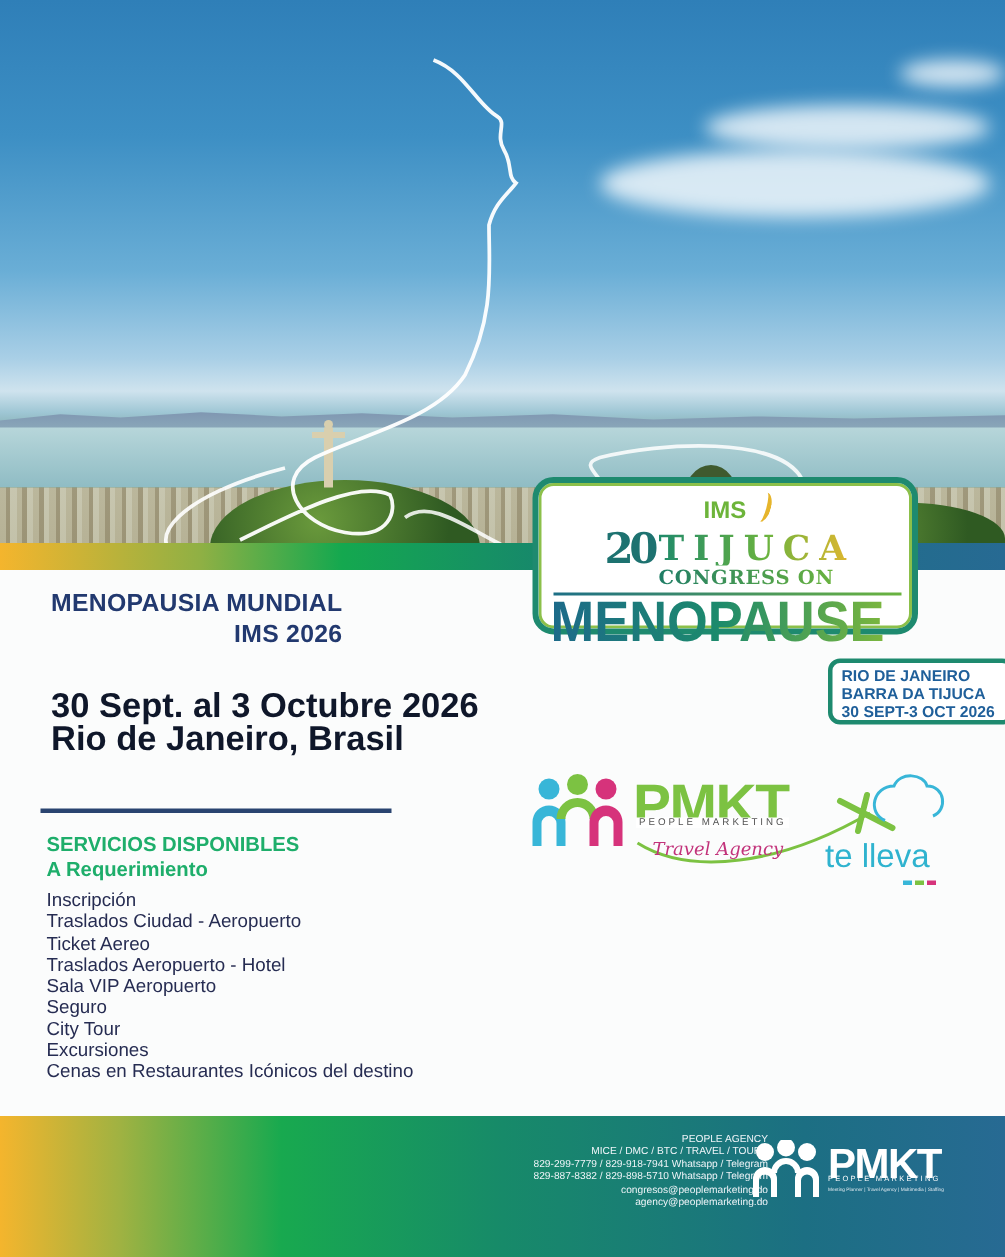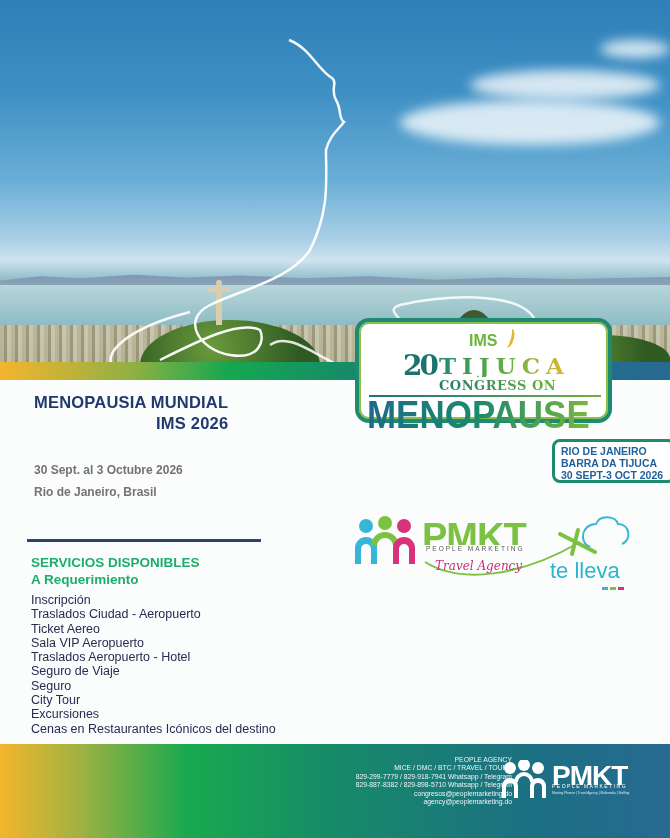--- a/index.html
+++ b/index.html
@@ -43,21 +43,21 @@
   .logo-card .menopause { position: absolute; left: 8px; top: 74px; font-family: "Liberation Sans", sans-serif; font-weight: bold; font-size: 38px; letter-spacing: 0px; transform: scaleX(0.92); transform-origin: left;
     background: linear-gradient(90deg, #1d6a8a, #1c8a6c 50%, #7bb63e); -webkit-background-clip: text; background-clip: text; color: transparent; line-height: 1; }
   .loc-badge {
     position: absolute; left: 508px; top: 439px; width: 124px; height: 44px;
     background: #fff; border: 3px solid #1e8a6f; border-radius: 8px; padding: 3px 6px;
     font-family: "Liberation Sans", sans-serif; font-weight: bold; font-size: 10.5px; line-height: 12px; color: #1f5f9a; margin-left: 44px;
   }
 
   
   .event-title { position: absolute; left: 34px; top: 392px; font-family: "Liberation Sans", sans-serif; font-weight: bold; font-size: 16.5px; line-height: 21px; color: #22396f; letter-spacing: 0.2px; text-align: right; }
-  .event-dates { position: absolute; left: 34px; top: 459px; font-family: "Liberation Sans", sans-serif; font-weight: bold; font-size: 12px; line-height: 22px; color: #737373; }
+  .event-dates { position: absolute; left: 34px; top: 459px; font-family: "Liberation Sans", sans-serif; font-weight: bold; font-size: 23px; line-height: 22px; color: #0f172a; }
 
   .divider { position: absolute; left: 27px; top: 539px; width: 234px; height: 3px; background: #2a4470; }
 
   .services { position: absolute; left: 31px; top: 554px; }
   .services .head { font-family: "Liberation Sans", sans-serif; font-weight: bold; font-size: 13.5px; line-height: 17px; color: #1eae6b; }
   .services ul { list-style: none; margin-top: 5px; }
   .services li { font-family: "Liberation Sans", sans-serif; font-size: 12.5px; line-height: 14.3px; color: #262c52; }
 
   
   .pmkt-travel { position: absolute; left: 350px; top: 512px; width: 290px; height: 82px; }
@@ -131,23 +131,22 @@
 
 <div class="divider"></div>
 
 <div class="services">
   <div class="head">SERVICIOS DISPONIBLES</div>
   <div class="head">A Requerimiento</div>
   <ul>
     <li>Inscripción</li>
     <li>Traslados Ciudad - Aeropuerto</li>
     <li>Ticket Aereo</li>
+    <li>Traslados Aeropuerto - Hotel</li>
     <li>Sala VIP Aeropuerto</li>
-    <li>Traslados Aeropuerto - Hotel</li>
-    <li>Seguro de Viaje</li>
     <li>Seguro</li>
     <li>City Tour</li>
     <li>Excursiones</li>
     <li>Cenas en Restaurantes Icónicos del destino</li>
   </ul>
 </div>
 
 <div class="pmkt-travel">
   <svg width="70" height="50" style="position:absolute;left:2px;top:4px;">
     <circle cx="14" cy="10" r="7" fill="#38b6d8"></circle>

